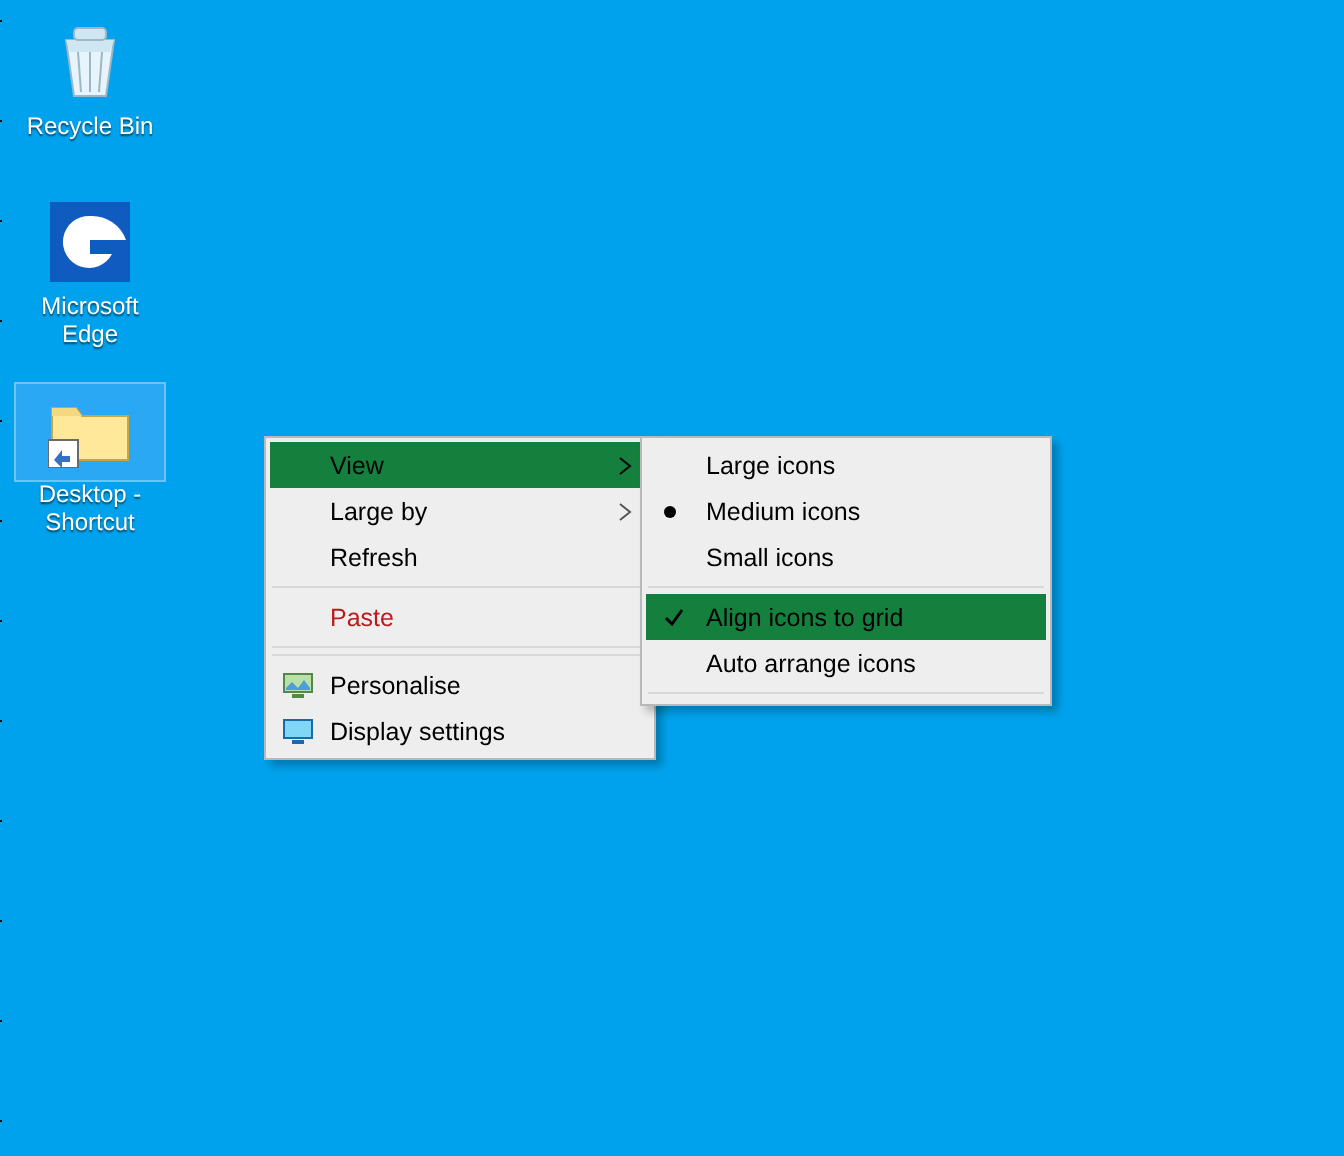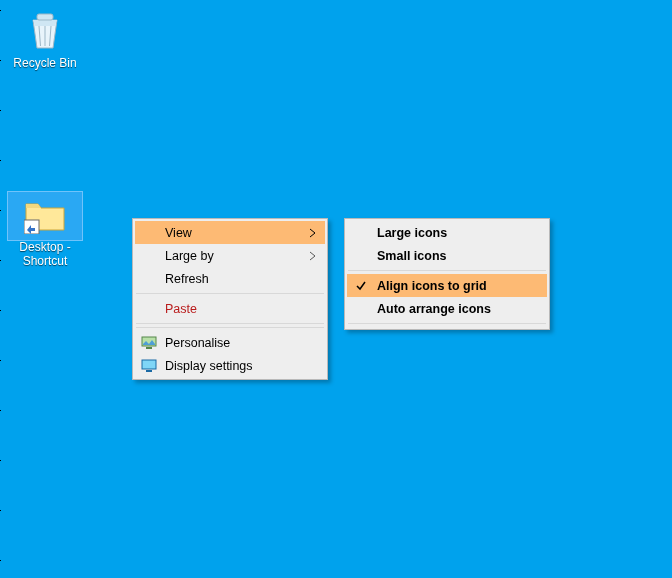--- a/index.html
+++ b/index.html
@@ -8,29 +8,29 @@
   .ruler-marks span{position:absolute;left:0;width:3px;height:1px;background:#000;}
   
   .dicon{position:absolute;width:74px;text-align:center;color:#fff;font-size:12px;}
   .dicon .img{width:42px;height:42px;margin:0 auto 2px auto;display:flex;align-items:center;justify-content:center;}
   .dicon .lbl{line-height:14px;text-shadow:0 1px 1px rgba(0,0,0,.6);text-align:center;}
   .dicon.selected .img-wrap{background:rgba(120,180,255,.35);outline:1px solid rgba(160,210,255,.7);}
   .img-wrap{padding:2px;}
   
   .menu{position:absolute;background:#eeeeee;border:1px solid #b9b9b9;box-shadow:3px 3px 4px rgba(0,0,0,.25);padding:2px;font-size:12.5px;color:#000;}
   .menu .row{display:flex;align-items:center;height:23px;padding:0 22px 0 30px;white-space:nowrap;position:relative;}
-  .menu .row.hover{background:#fdba74;}
+  .menu .row.hover{background:#15803d;}
   .menu .row.disabled{color:#b91c1c;}
   .menu .sep{height:1px;background:#d8d8d8;margin:3px 1px;}
   .menu .arrow{position:absolute;right:8px;top:50%;transform:translateY(-50%);}
   .menu .arrow svg{display:block;}
   .menu .mark{position:absolute;left:8px;top:50%;transform:translateY(-50%);display:flex;}
   .menu .lefticon{position:absolute;left:6px;top:50%;transform:translateY(-50%);display:flex;}
   .menu.main{left:132px;top:218px;width:190px;}
-  .menu.sub{left:344px;top:218px;width:200px;font-weight:bold;}
+  .menu.sub{left:320px;top:218px;width:200px;}
 </style>
 </head>
 <body>
 
 <div class="desktop">
 
   <div class="ruler-marks">
     <span style="top:10px"></span>
       <span style="top:60px"></span>
       <span style="top:110px"></span>
@@ -54,20 +54,33 @@
           <rect x="12" y="4" width="16" height="6" rx="2" fill="#cfe6f3" stroke="#9cb7c7"></rect>
           <line x1="14" y1="16" x2="15.5" y2="36" stroke="#9cb7c7"></line>
           <line x1="20" y1="16" x2="20" y2="36" stroke="#9cb7c7"></line>
           <line x1="26" y1="16" x2="24.5" y2="36" stroke="#9cb7c7"></line>
         </svg>
       </div>
     </div>
     <div class="lbl">Recycle Bin</div>
   </div>
 
+  <div class="dicon" style="left:8px;top:98px">
+    <div class="img-wrap">
+      <div class="img">
+        <svg width="40" height="40" viewBox="0 0 40 40">
+          <rect x="0" y="0" width="40" height="40" fill="#0f5bbf"></rect>
+          <path d="M20 7 a13 13 0 1 0 11 19 l-11 0 l0 -7 l18 0 a18 18 0 0 0 -18 -12z" fill="#ffffff"></path>
+        </svg>
+      </div>
+    </div>
+    <div class="lbl">
+      <span>Microsoft Edge</span>
+    </div>
+  </div>
 
   <div class="dicon selected" style="left:8px;top:192px">
     <div class="img-wrap">
       <div class="img">
         <svg width="42" height="38" viewBox="0 0 42 38">
           <path d="M2 8 l12 0 l3 4 l23 0 l0 22 l-38 0z" fill="#ffe89a" stroke="#caa63a"></path>
           <path d="M2 8 l12 0 l3 4 l-15 0z" fill="#f3d87f"></path>
           <rect x="0" y="24" width="15" height="14" fill="#fff" stroke="#6a6a6a"></rect>
           <path d="M3 34 l4 -5 l0 3 l4 0 l0 3 l-4 0 l0 3z" fill="#3572c6"></path>
         </svg>
@@ -124,20 +137,28 @@
       </span>
       <span>Display settings</span>
     </div>
   </div>
 
   <div class="menu sub">
     <div class="row">
       <span>Large icons</span>
     </div>
     <div class="row">
+      <span class="mark">
+        <svg width="8" height="8">
+            <circle cx="4" cy="4" r="3" fill="#000"></circle>
+          </svg>
+      </span>
+      <span>Medium icons</span>
+    </div>
+    <div class="row">
       <span>Small icons</span>
     </div>
     <div class="sep"></div>
     <div class="row hover">
       <span class="mark">
         <svg width="12" height="12">
             <path d="M2 6 L5 9 L10 2" fill="none" stroke="#000" stroke-width="1.5"></path>
           </svg>
       </span>
       <span>Align icons to grid</span>

